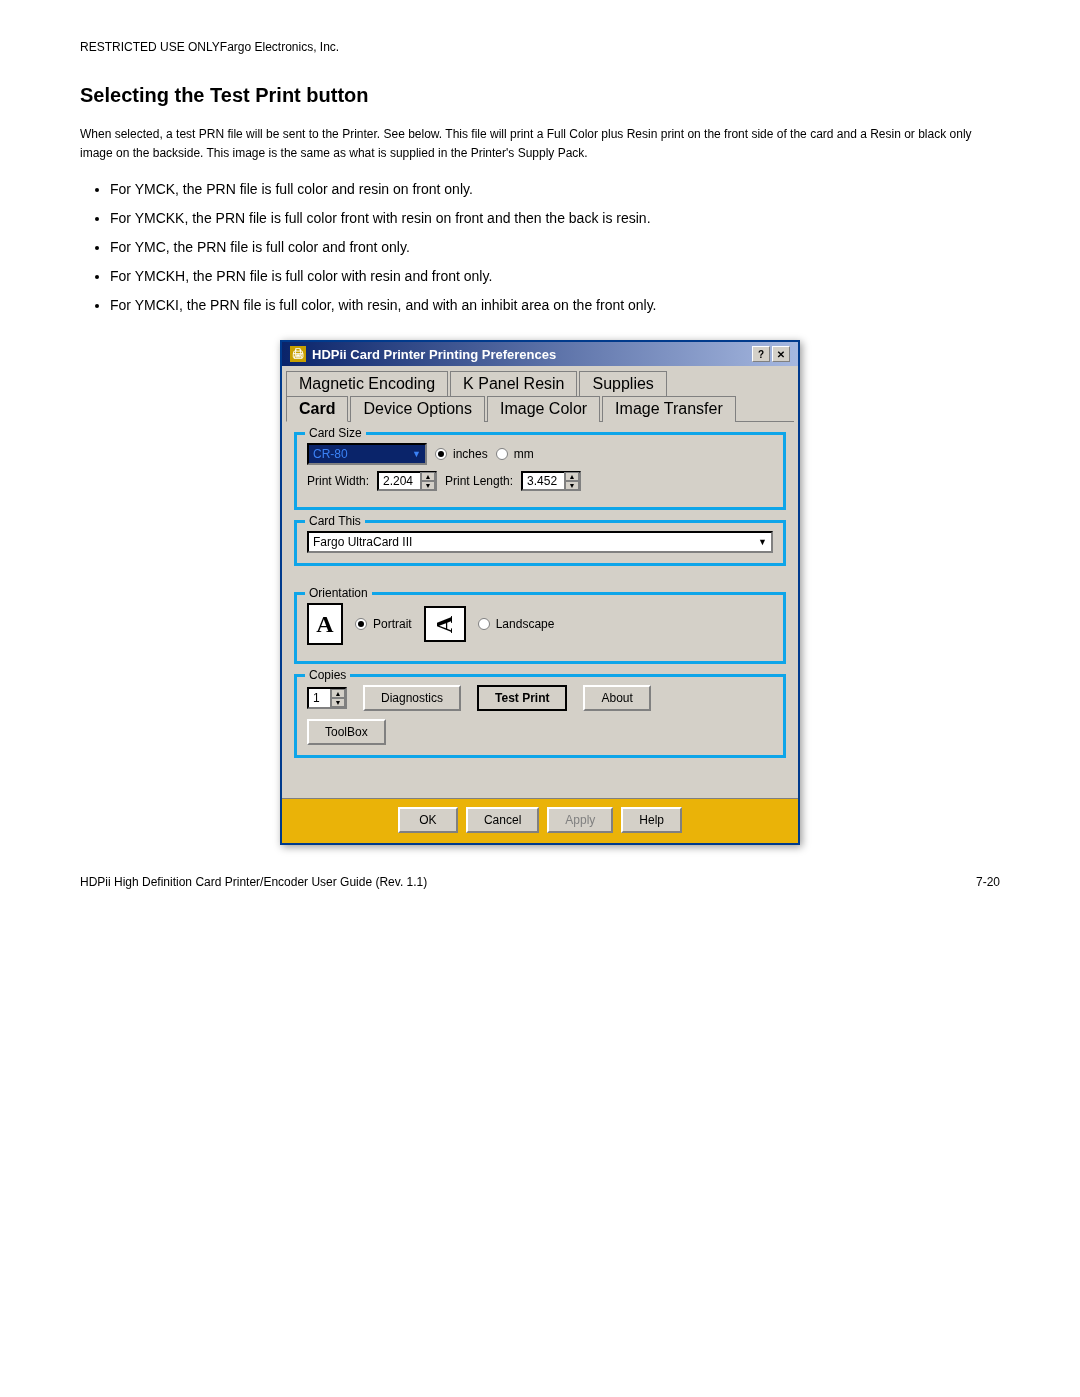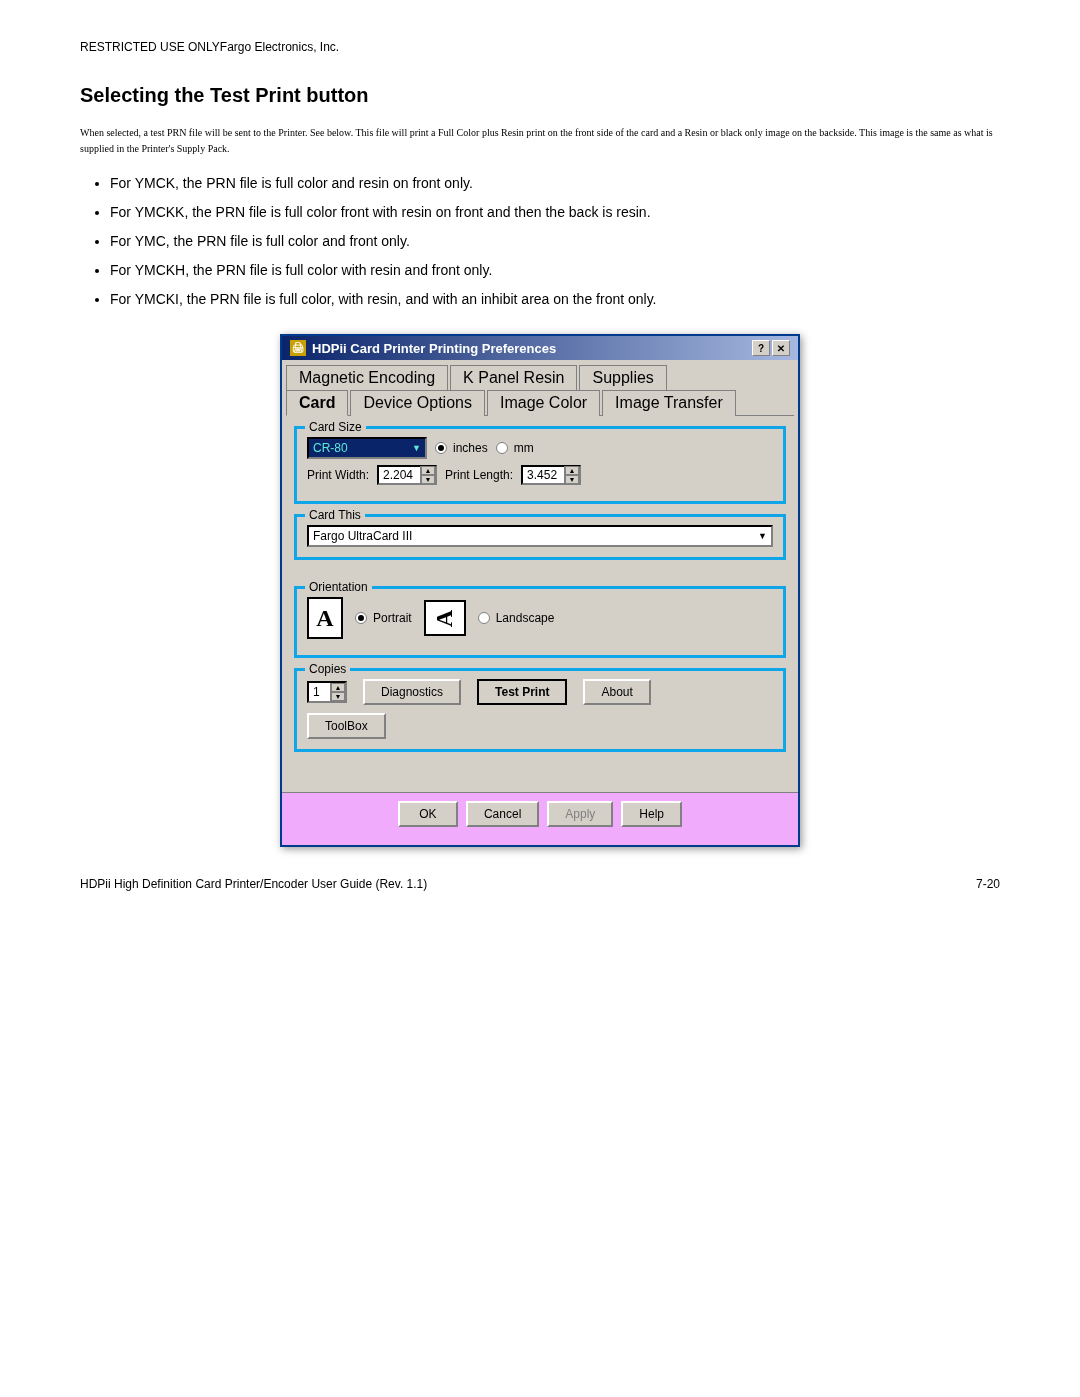--- a/index.html
+++ b/index.html
@@ -16,24 +16,23 @@
       display: flex;
       margin-bottom: 30px;
       font-size: 12px;
     }
     h2 {
       font-size: 20px;
       font-weight: bold;
       margin-bottom: 18px;
     }
     .body-text {
-      font-size: 10px;
+      font-size: 12px;
       line-height: 1.6;
       margin-bottom: 16px;
-      font-family: Liberation Serif, serif;
     }
     .bullet-list {
       margin-left: 30px;
       margin-bottom: 24px;
       list-style: disc;
     }
     .bullet-list li {
       margin-bottom: 8px;
       font-size: 14px;
       line-height: 1.5;
@@ -142,21 +141,21 @@
     }
     .form-row {
       display: flex;
       align-items: center;
       gap: 8px;
       margin-bottom: 6px;
       font-size: 12px;
     }
     .win-select-blue {
       background: #0a246a;
-      color: #5eead4;
+      color: #3b82f6;
       border: 2px inset #808080;
       border-top-color: #404040;
       border-left-color: #404040;
       padding: 2px 4px;
       font-size: 12px;
       width: 120px;
       display: flex;
       align-items: center;
       justify-content: space-between;
     }
@@ -276,23 +275,23 @@
     }
     .win-button.highlighted {
       border: 2px solid #000;
       font-weight: bold;
     }
     
     .dialog-footer {
       display: flex;
       justify-content: center;
       gap: 8px;
-      padding: 8px 12px 18px 12px;
+      padding: 8px 12px 10px 12px;
       border-top: 1px solid #808080;
-      background: #f0abfc;
+      background: #eab308;
     }
     .footer-text {
       display: flex;
       justify-content: space-between;
       margin-top: 30px;
       font-size: 12px;
     }
     .apply-btn-disabled {
       padding: 4px 16px;
       font-size: 12px;

